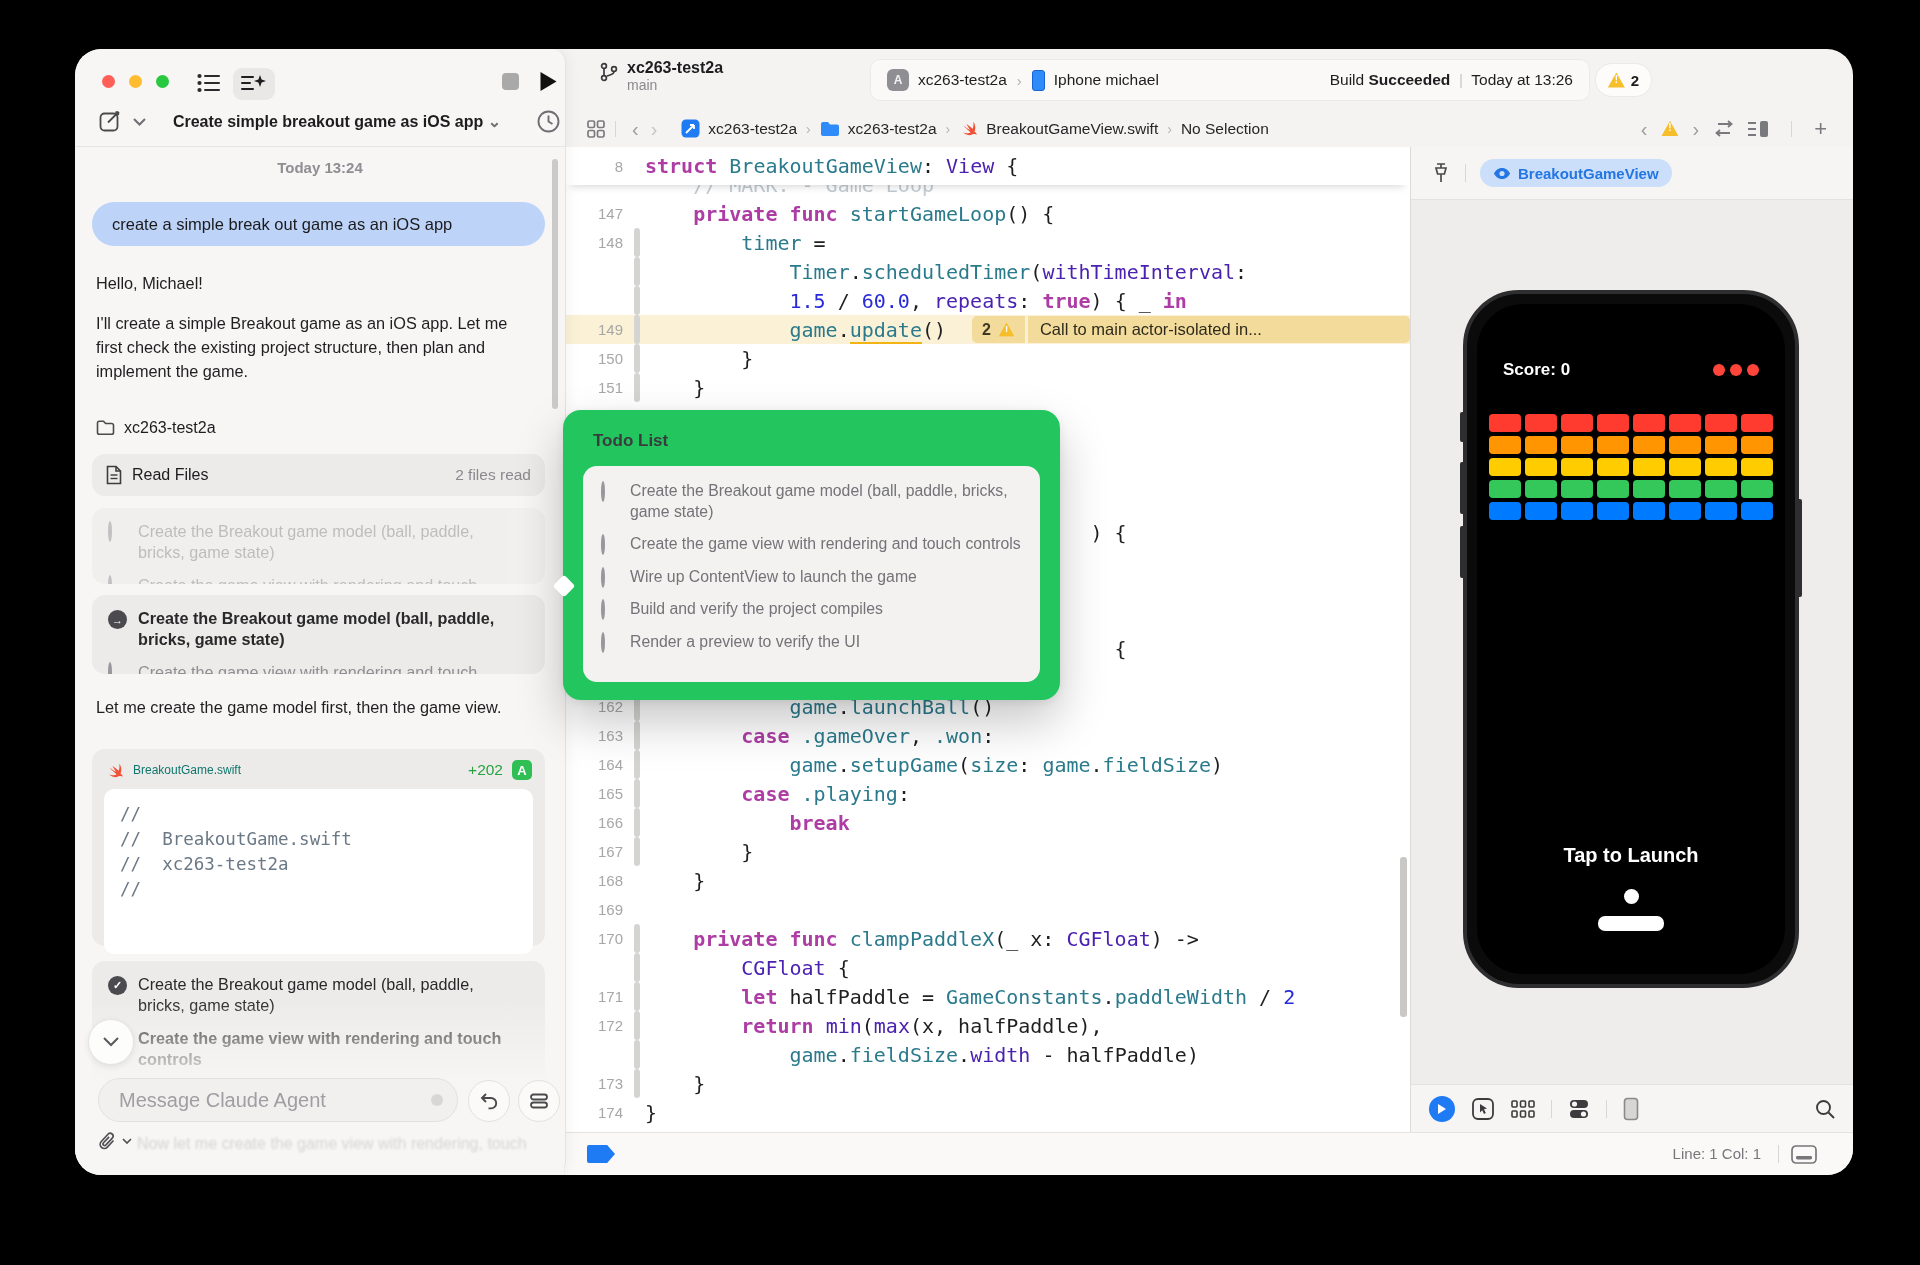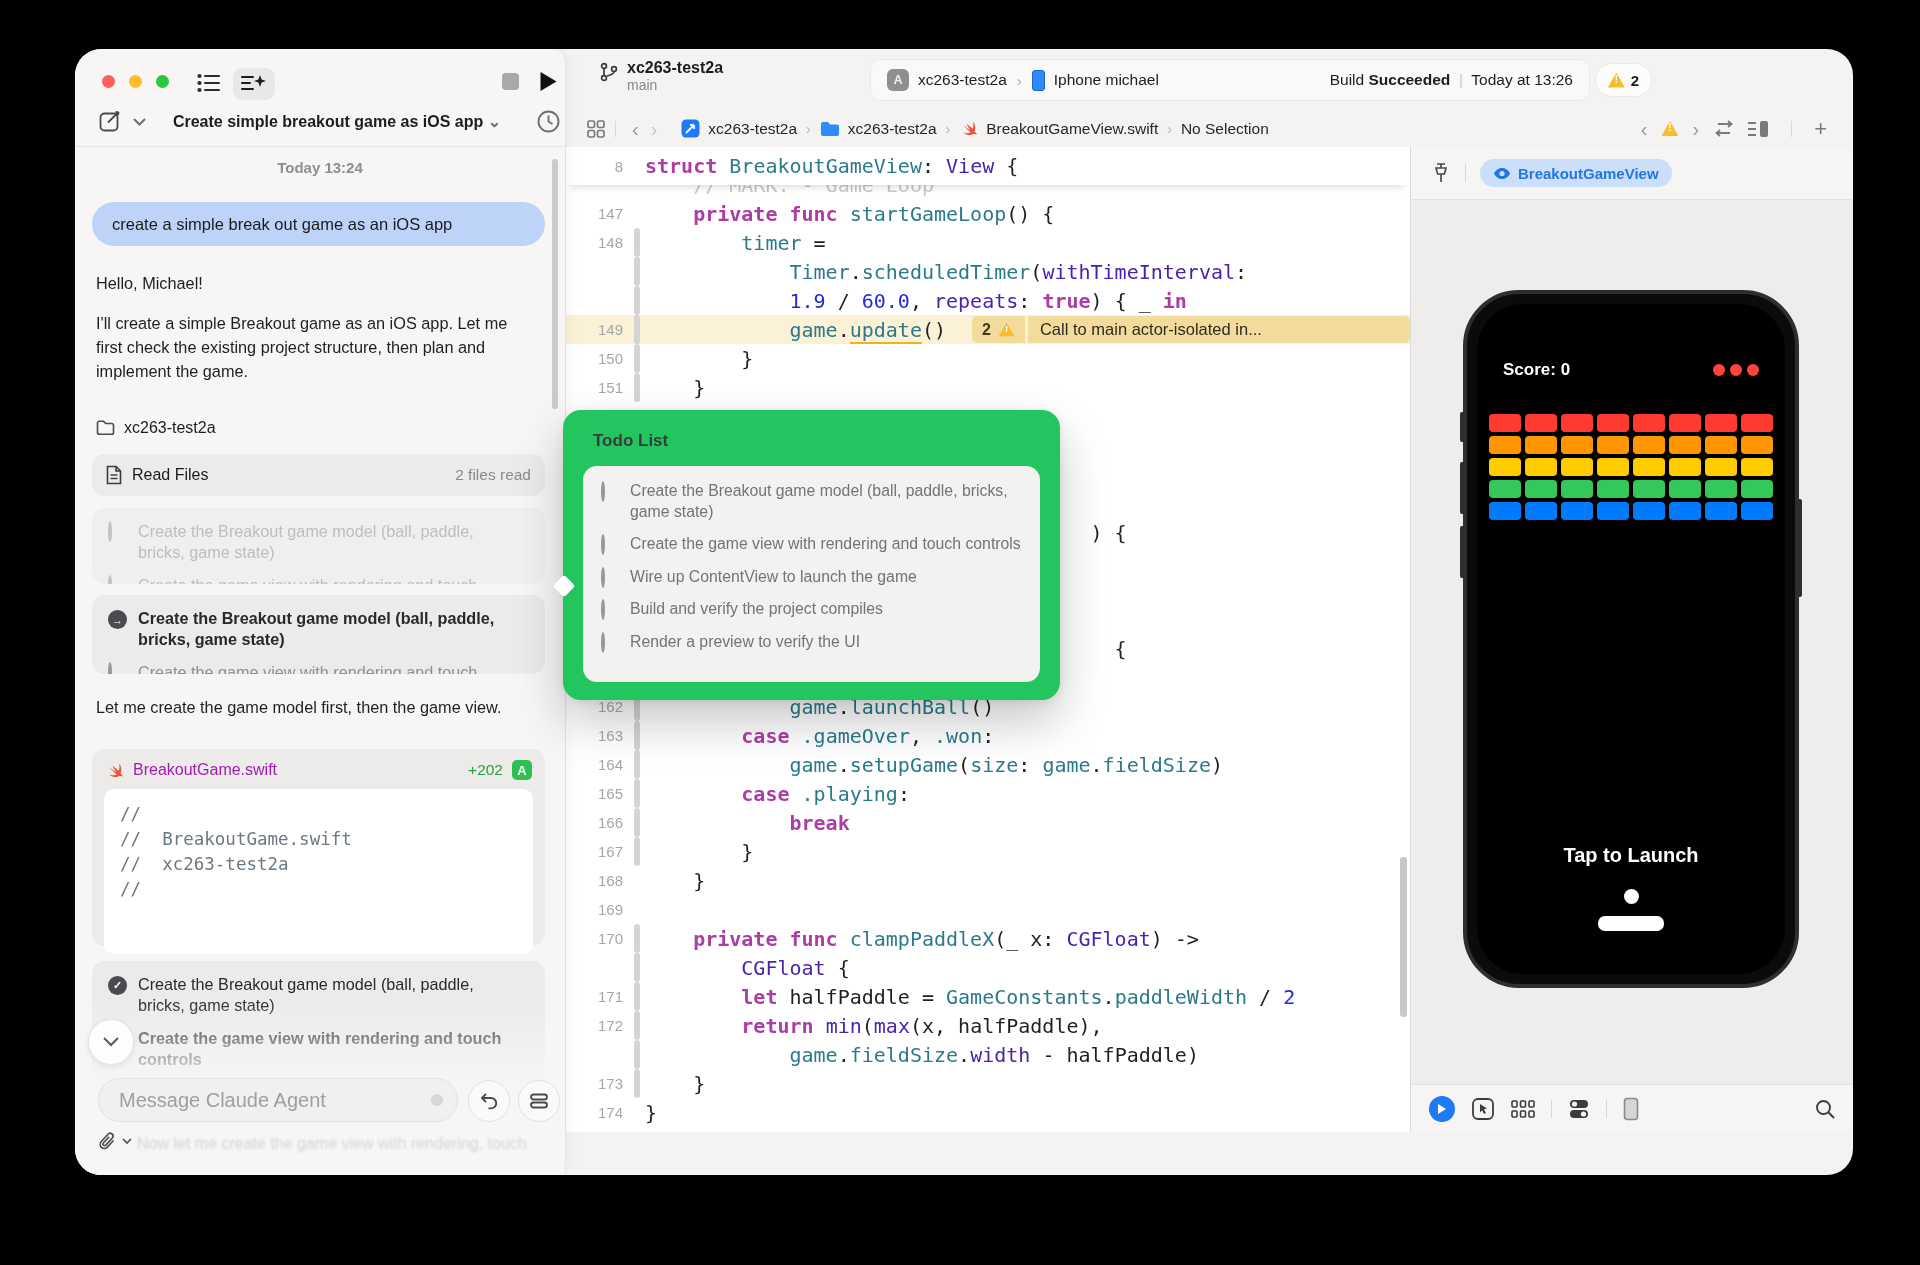--- a/index.html
+++ b/index.html
@@ -33,21 +33,21 @@
   .todo-item:last-child{margin-bottom:0;}
   .t-ic{flex:0 0 auto;width:17px;height:17px;margin-top:2px;}
   .t-circle{width:17px;height:17px;border:2px solid #97979C;border-radius:50%;box-sizing:border-box;}
   .t-solid{width:19px;height:19px;border-radius:50%;background:#4A4A4F;color:#fff;display:flex;
     align-items:center;justify-content:center;font-size:11px;font-weight:700;}
   .t-text{font-size:16.2px;line-height:21px;color:#8F8F93;}
   .t-text.bold{color:#202022;font-weight:600;}
   .t-text.dark{color:#29292B;}
   
   .fc-head{display:flex;align-items:center;gap:9px;padding:11px 13px 9px 13px;}
-  .fc-name{font-size:16px;color:#a21caf;flex:1;}
+  .fc-name{font-size:12px;color:#0f766e;flex:1;}
   .fc-add{font-size:15.5px;color:#27A341;font-weight:500;}
   .fc-badge{width:20px;height:20px;border-radius:5px;background:#2FBF55;color:#fff;font-size:13px;
     font-weight:700;display:flex;align-items:center;justify-content:center;}
   .fc-code{margin:0 12px;background:#fff;border-radius:10px;height:152px;overflow:hidden;
     padding:13px 0 0 16px;font-family:"DejaVu Sans Mono",monospace;font-size:17.5px;line-height:25px;}
   .fc-line{white-space:pre;}
   
   .fade-overlay{position:absolute;left:0;right:1px;top:950px;height:176px;z-index:20;
     background:linear-gradient(to bottom,rgba(247,246,244,0) 0%,rgba(247,246,244,.96) 48%,#F7F6F4 70%);}
   .scrollbtn{position:absolute;left:13px;top:970px;width:44px;height:44px;border-radius:50%;
@@ -265,21 +265,21 @@
           <span class="barcol">
             <span class="chbar"></span>
           </span>
           <span class="codetxt" style="padding-left: 12ch;"><span class="tk-t">Timer</span><span class="tk-w">.</span><span class="tk-t">scheduledTimer</span><span class="tk-w">(</span><span class="tk-p">withTimeInterval</span><span class="tk-w">:</span></span>
         </div>
         <div class="crow">
           <span class="gut"></span>
           <span class="barcol">
             <span class="chbar"></span>
           </span>
-          <span class="codetxt" style="padding-left: 12ch;"><span class="tk-n">1.9</span><span class="tk-w"> / </span><span class="tk-n">60.0</span><span class="tk-w">, </span><span class="tk-p">repeats</span><span class="tk-w">: </span><span class="tk-k">true</span><span class="tk-w">) { _ </span><span class="tk-k">in</span></span>
+          <span class="codetxt" style="padding-left: 12ch;"><span class="tk-n">1.5</span><span class="tk-w"> / </span><span class="tk-n">60.0</span><span class="tk-w">, </span><span class="tk-p">repeats</span><span class="tk-w">: </span><span class="tk-k">true</span><span class="tk-w">) { _ </span><span class="tk-k">in</span></span>
         </div>
         <div class="crow warnrow">
           <span class="gut">149</span>
           <span class="barcol">
             <span class="chbar"></span>
           </span>
           <span class="codetxt" style="padding-left: 12ch;"><span class="tk-t">game</span><span class="tk-w">.</span><span class="tk-u">update</span><span class="tk-w">()</span></span>
           <span class="wchips">
             <span class="wchip1">
               <span>2</span>
@@ -578,20 +578,29 @@
       <svg width="16" height="24" viewBox="0 0 16 24">
         <rect x="1.5" y="1.5" width="13" height="21" rx="3" fill="#D7D6D4" stroke="#8A8A8E" stroke-width="1.6"></rect>
       </svg>
       <svg style="margin-left:auto" width="22" height="22" viewBox="0 0 22 22">
         <circle cx="9.5" cy="9.5" r="6.5" fill="none" stroke="#3C3C3E" stroke-width="1.9"></circle>
         <line x1="14.5" y1="14.5" x2="20" y2="20" stroke="#3C3C3E" stroke-width="1.9"></line>
       </svg>
     </div>
   </div>
 
+  <div id="statusbar">
+    <span class="bluetag"></span>
+    <span class="linecol">Line: 1  Col: 1</span>
+    <span class="sb-sep"></span>
+    <svg class="kb-icon" width="26" height="19" viewBox="0 0 26 19">
+      <rect x="1" y="1" width="24" height="17" rx="4" fill="none" stroke="#77777B" stroke-width="1.7"></rect>
+      <rect x="5" y="11" width="16" height="3.4" rx="1.4" fill="#77777B"></rect>
+    </svg>
+  </div>
 
   <div id="popover">
     <span class="tail"></span>
     <div class="pop-title">Todo List</div>
     <div class="pop-card" id="pop-card">
         <div class="pop-item">
           <span class="t-ic"><span class="t-circle"></span></span>
           <span class="txt">Create the Breakout game model (ball, paddle, bricks, game state)</span>
         </div>
         <div class="pop-item">

